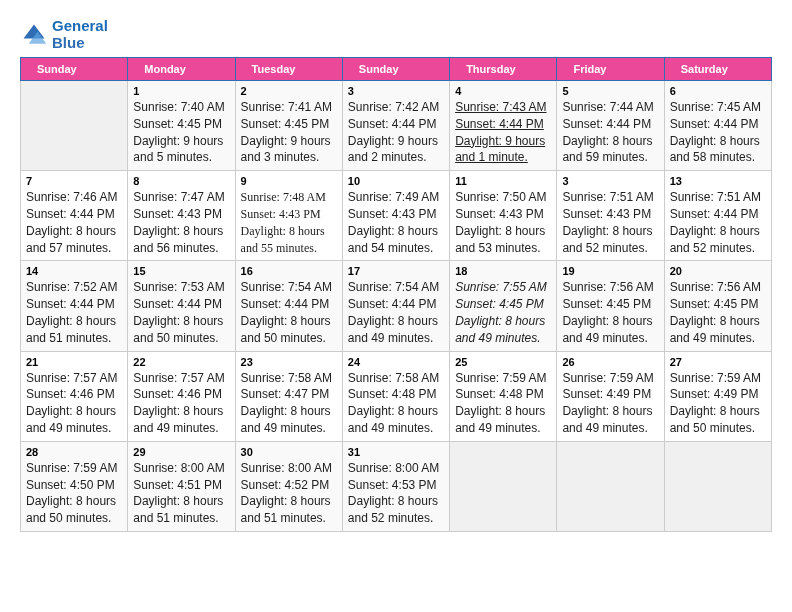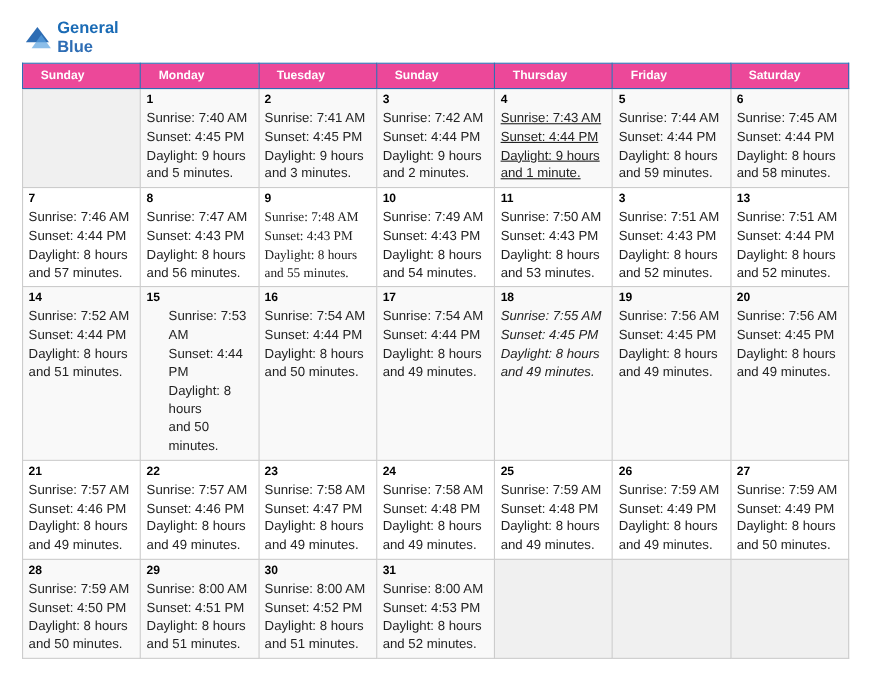--- a/index.html
+++ b/index.html
@@ -224,21 +224,21 @@
         <tr>
           <td>
             <span class="day-number">14</span>
             <div class="day-info" style="white-space: pre-line;">Sunrise: 7:52 AM
 Sunset: 4:44 PM
 Daylight: 8 hours
 and 51 minutes.</div>
           </td>
           <td>
             <span class="day-number">15</span>
-            <div class="day-info" style="white-space: pre-line; margin-left: 20px;">Sunrise: 7:53 AM
+            <div class="day-info" style="white-space: pre-line;">Sunrise: 7:53 AM
 Sunset: 4:44 PM
 Daylight: 8 hours
 and 50 minutes.</div>
           </td>
           <td>
             <span class="day-number">16</span>
             <div class="day-info" style="white-space: pre-line;">Sunrise: 7:54 AM
 Sunset: 4:44 PM
 Daylight: 8 hours
 and 50 minutes.</div>

